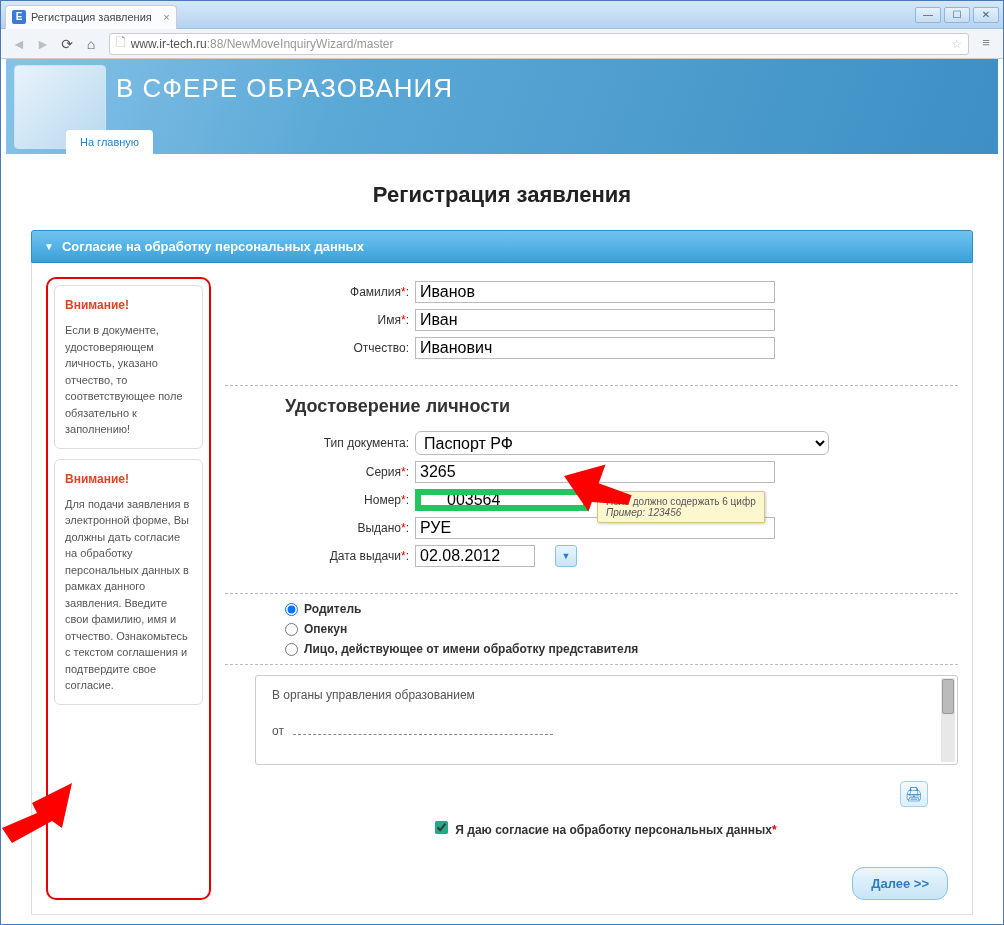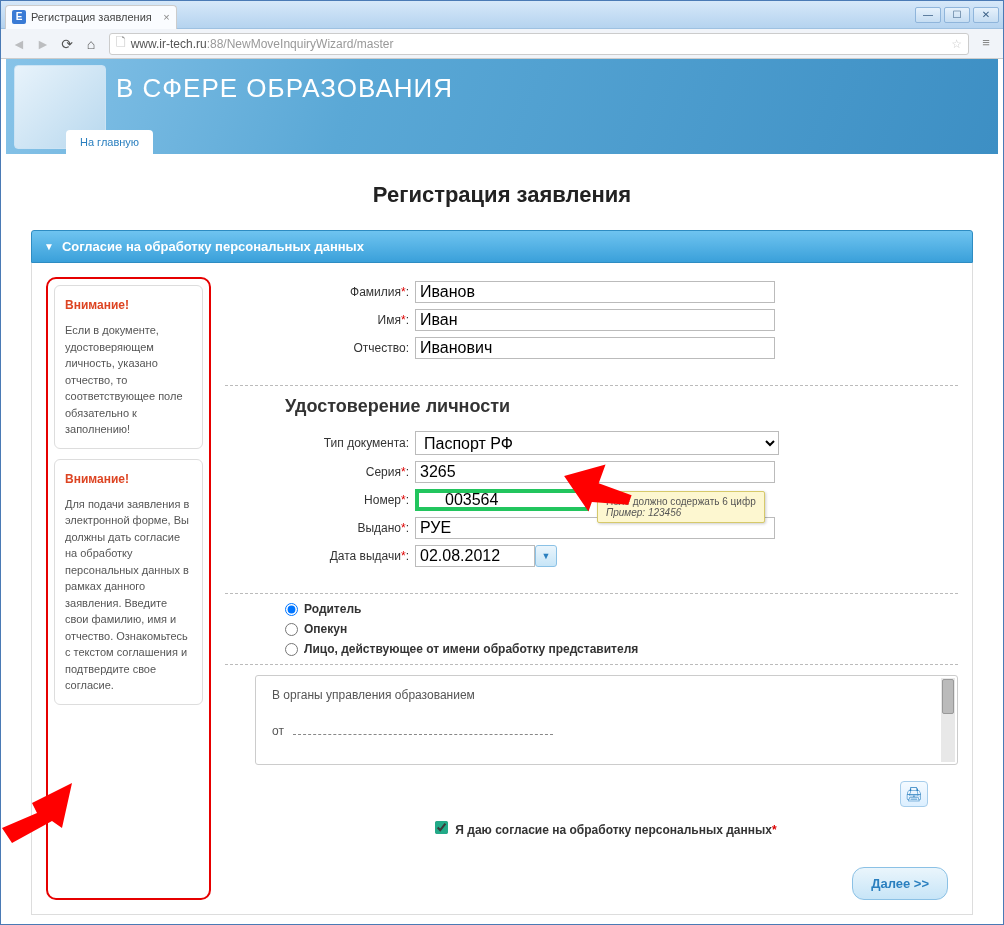--- a/index.html
+++ b/index.html
@@ -47,23 +47,23 @@
   .warn-box { border: 1px solid #ddd; border-radius: 6px; padding: 10px; margin-bottom: 10px; font-size: 11px; color: #555; line-height: 1.5; }
   .warn-box .warn-title { color: #d42; font-weight: bold; margin-bottom: 8px; font-size: 12px; }
   
   
   .right-col { flex: 1; }
   .form-section { padding: 4px 0 12px 0; }
   .form-row { display: flex; align-items: center; margin-bottom: 6px; }
   .form-row label { width: 190px; text-align: right; padding-right: 6px; font-size: 12px; color: #333; }
   .form-row label .req { color: #d00; }
   .form-row input[type="text"], .form-row select { width: 360px; height: 22px; border: 1px solid #bbb; padding: 0 4px; font-size: 16px; background: #fff; }
-  .form-row input.focused { border: 4px solid #22c55e; width: 174px; padding-left: 26px; }
-  .form-row select { width: 364px; height: 24px; }
-  .form-row .date-wrap { display: flex; gap: 0; align-items: center; }
+  .form-row input.focused { border: 6px solid #22c55e; width: 174px; padding-left: 26px; }
+  .form-row select { width: 414px; height: 24px; border-radius: 6px; }
+  .form-row .date-wrap { display: flex; gap: 20px; align-items: center; }
   .form-row .date-wrap input { width: 120px; }
   .date-btn { width: 22px; height: 22px; background: linear-gradient(#eaf5fc,#c7e5f7); border: 1px solid #8bc1e5; border-radius: 3px; color: #2a7fbf; font-size: 9px; text-align: center; line-height: 20px; cursor: pointer; }
   
   .subsection-title { font-weight: bold; font-size: 18px; color: #333; margin: 10px 0 10px 60px; }
   .dashed-divider { border-top: 1px dashed #bbb; margin: 8px 0; }
   
   .radio-row { margin: 6px 0 6px 60px; display: flex; align-items: center; font-size: 12px; font-weight: bold; color: #333; }
   .radio-row input { margin-right: 6px; }
   
   .tooltip { position: absolute; background: #fdf7d0; border: 1px solid #d6c96a; padding: 4px 8px; font-size: 10px; color: #555; border-radius: 2px; box-shadow: 1px 1px 3px rgba(0,0,0,0.2); }

